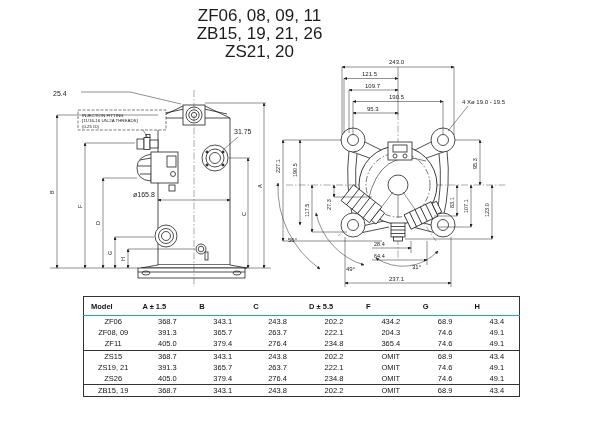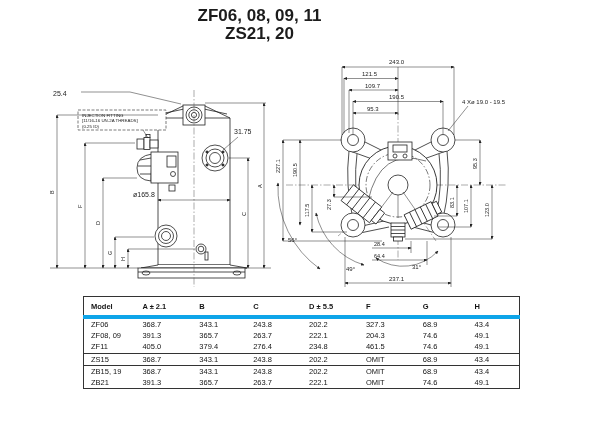--- a/index.html
+++ b/index.html
@@ -1,34 +1,35 @@
 <!DOCTYPE html>
 <html><head>
 <meta charset="utf-8">
 <style>
   html,body{margin:0;padding:0;}
   body{width:600px;height:431px;position:relative;background:#ffffff;
        font-family:"Liberation Sans", sans-serif;color:#1a1a1a;overflow:hidden;}
   .title-block{position:absolute;left:0;top:7px;width:519px;text-align:center;
-       font-size:17px;line-height:18px;color:#1c1c1c;font-weight:bold;}
+       font-size:17px;line-height:18px;color:#1c1c1c;}
   svg{position:absolute;}
   svg text{font-family:"Liberation Sans", sans-serif;fill:#1c1c1c;}
   .dim-table{position:absolute;left:83px;top:296px;width:437px;
        border:1.2px solid #333;border-collapse:collapse;font-size:7.5px;color:#141414;}
   .dim-table th{text-align:left;font-weight:bold;padding:5px 0 4px 7px;white-space:nowrap;}
-  .dim-table thead{border-bottom:4px solid #0ea5e9;margin-left:37px;}
+  .dim-table thead{border-bottom:1px solid #0ea5e9;margin-left:37px;}
   .dim-table td{padding:0 0 0 7px;line-height:11.2px;white-space:nowrap;}
-  .dim-table tbody.grp{border-top:1.3px solid #333;}
+  .dim-table tbody.grp{border-top:1.3px solid #333;text-align:center;}
   .dim-table tbody.grp td{vertical-align:middle;}
 </style>
 </head>
 <body>
 
 <div class="title-block">
   <div>ZF06, 08, 09, 11</div>
+  <div>ZB15, 19, 21, 26</div>
   <div>ZS21, 20</div>
 </div>
 
 <svg style="left:45px;top:82px;" width="230" height="212" viewBox="0 0 230 212">
   <defs>
     <marker id="ar" markerWidth="7" markerHeight="6" refX="6" refY="3" orient="auto-start-reverse">
       <path d="M0,0 L7,3 L0,6 Z" fill="#222"></path>
     </marker>
   </defs>
   <g stroke="#222" stroke-width="0.8" fill="none">
@@ -287,88 +288,98 @@
       <col style="width:54px">
       <col style="width:56px">
     <col style="width:57px">
       <col style="width:57px">
       <col style="width:52px">
       <col style="width:52px">
   </colgroup>
   <thead>
     <tr>
       <th>Model</th>
-      <th>A ± 2.1</th>
+      <th>A ± 1.5</th>
       <th>B</th>
       <th>C</th>
       <th>D ± 5.5</th>
       <th>F</th>
       <th>G</th>
       <th>H</th>
     </tr>
   </thead>
   <tbody class="grp">
     <tr>
         <td>ZF06</td>
         <td>368.7</td>
         <td>343.1</td>
         <td>243.8</td>
         <td>202.2</td>
-        <td>327.3</td>
+        <td>434.2</td>
         <td>68.9</td>
         <td>43.4</td>
       </tr>
     <tr>
         <td>ZF08, 09</td>
         <td>391.3</td>
         <td>365.7</td>
         <td>263.7</td>
         <td>222.1</td>
         <td>204.3</td>
         <td>74.6</td>
         <td>49.1</td>
       </tr>
     <tr>
         <td>ZF11</td>
         <td>405.0</td>
         <td>379.4</td>
         <td>276.4</td>
         <td>234.8</td>
-        <td>461.5</td>
+        <td>365.4</td>
         <td>74.6</td>
         <td>49.1</td>
       </tr>
   </tbody>
   <tbody class="grp">
     <tr>
         <td>ZS15</td>
         <td>368.7</td>
         <td>343.1</td>
         <td>243.8</td>
         <td>202.2</td>
         <td>OMIT</td>
         <td>68.9</td>
         <td>43.4</td>
       </tr>
+    <tr>
+        <td>ZS19, 21</td>
+        <td>391.3</td>
+        <td>365.7</td>
+        <td>263.7</td>
+        <td>222.1</td>
+        <td>OMIT</td>
+        <td>74.6</td>
+        <td>49.1</td>
+      </tr>
+    <tr>
+        <td>ZS26</td>
+        <td>405.0</td>
+        <td>379.4</td>
+        <td>276.4</td>
+        <td>234.8</td>
+        <td>OMIT</td>
+        <td>74.6</td>
+        <td>49.1</td>
+      </tr>
   </tbody>
   <tbody class="grp">
     <tr>
         <td>ZB15, 19</td>
         <td>368.7</td>
         <td>343.1</td>
         <td>243.8</td>
         <td>202.2</td>
         <td>OMIT</td>
         <td>68.9</td>
         <td>43.4</td>
       </tr>
-    <tr>
-        <td>ZB21</td>
-        <td>391.3</td>
-        <td>365.7</td>
-        <td>263.7</td>
-        <td>222.1</td>
-        <td>OMIT</td>
-        <td>74.6</td>
-        <td>49.1</td>
-      </tr>
   </tbody>
 </table>
 
 </body></html>

